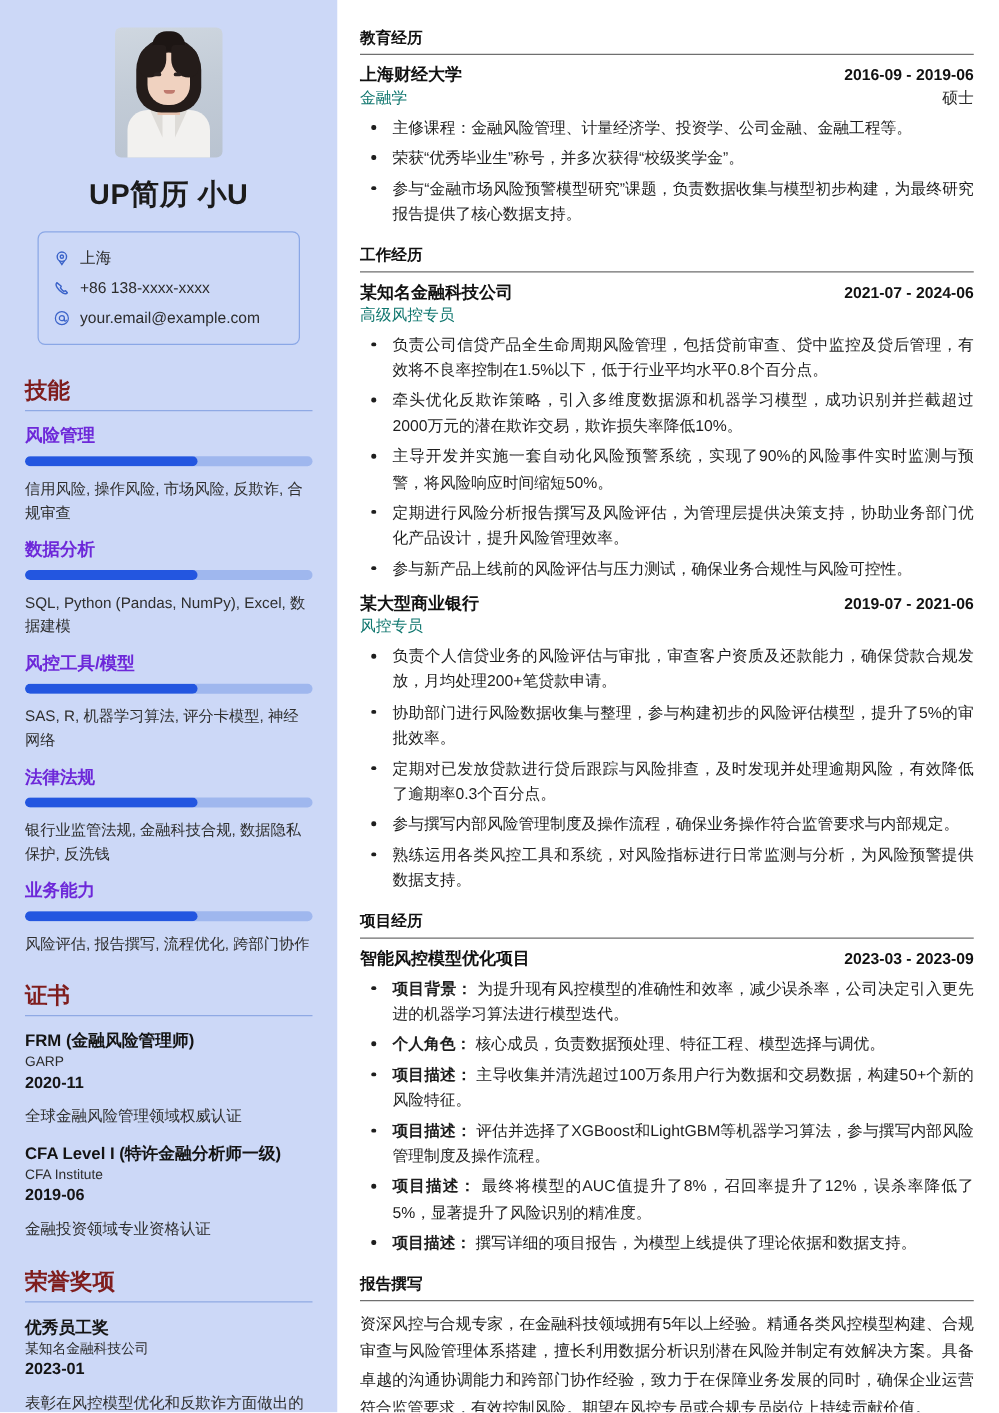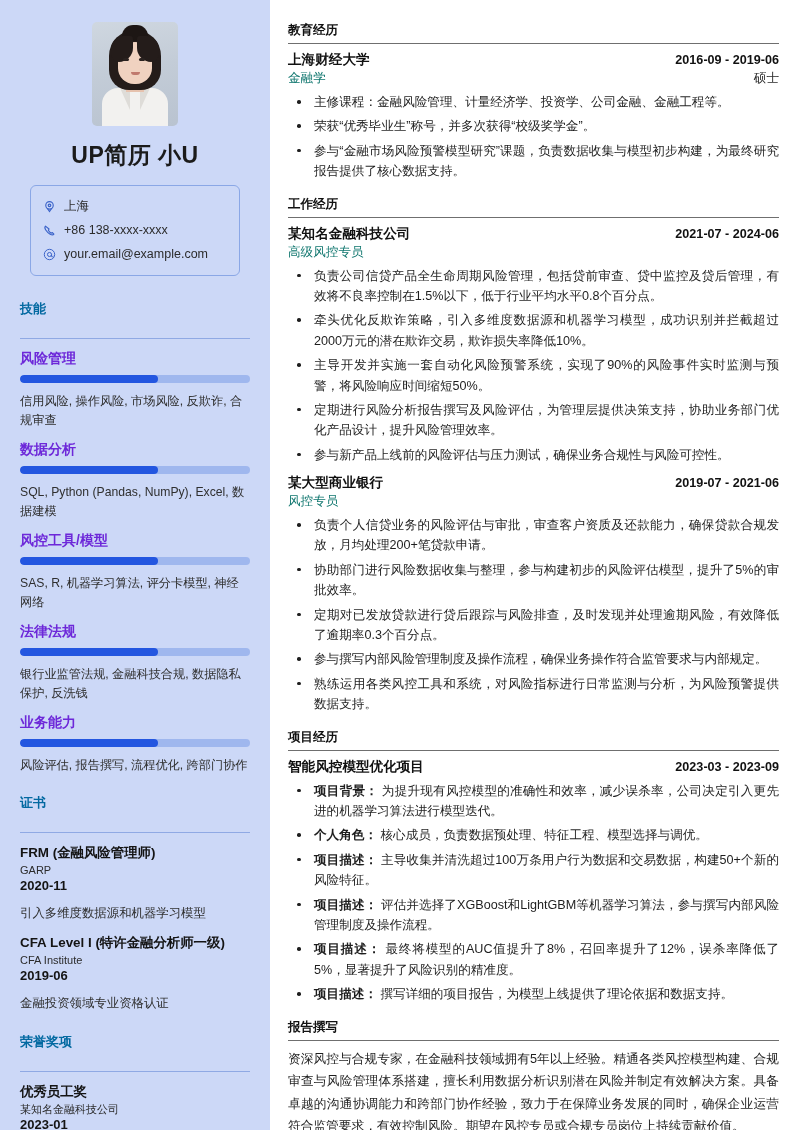--- a/index.html
+++ b/index.html
@@ -118,25 +118,25 @@
     width: 13px; height: 13px;
     flex: 0 0 13px;
     color: #3b63c9;
     display: inline-flex;
     align-items: center;
     justify-content: center;
   }
   .c-ico svg { display: block; }
 
   .side-sec-title {
-    font-size: 13px;
-    font-weight: 700;
-    color: #0369a1;
+    font-size: 18px;
+    font-weight: 700;
+    color: #7f1d1d;
     margin-top: 20px;
-    padding-bottom: 20px;
+    padding-bottom: 4px;
     border-bottom: 1.5px solid #8fa9e4;
   }
 
   .skill { margin-top: 11px; }
   .skill-name {
     font-size: 14px;
     font-weight: 700;
     color: #6d28d9;
     margin-bottom: 7px;
   }
@@ -359,21 +359,21 @@
         </div>
       <div class="skill-detail">风险评估, 报告撰写, 流程优化, 跨部门协作</div>
     </div>
 
     <div class="side-sec-title">证书</div>
 
     <div class="cert">
       <div class="cert-name">FRM (金融风险管理师)</div>
       <div class="cert-org">GARP</div>
       <div class="cert-date">2020-11</div>
-      <div class="cert-desc">引入多维度数据源和机器学习模型</div>
+      <div class="cert-desc">全球金融风险管理领域权威认证</div>
     </div>
     <div class="cert">
       <div class="cert-name">CFA Level I (特许金融分析师一级)</div>
       <div class="cert-org">CFA Institute</div>
       <div class="cert-date">2019-06</div>
       <div class="cert-desc">金融投资领域专业资格认证</div>
     </div>
 
     <div class="side-sec-title">荣誉奖项</div>
 

